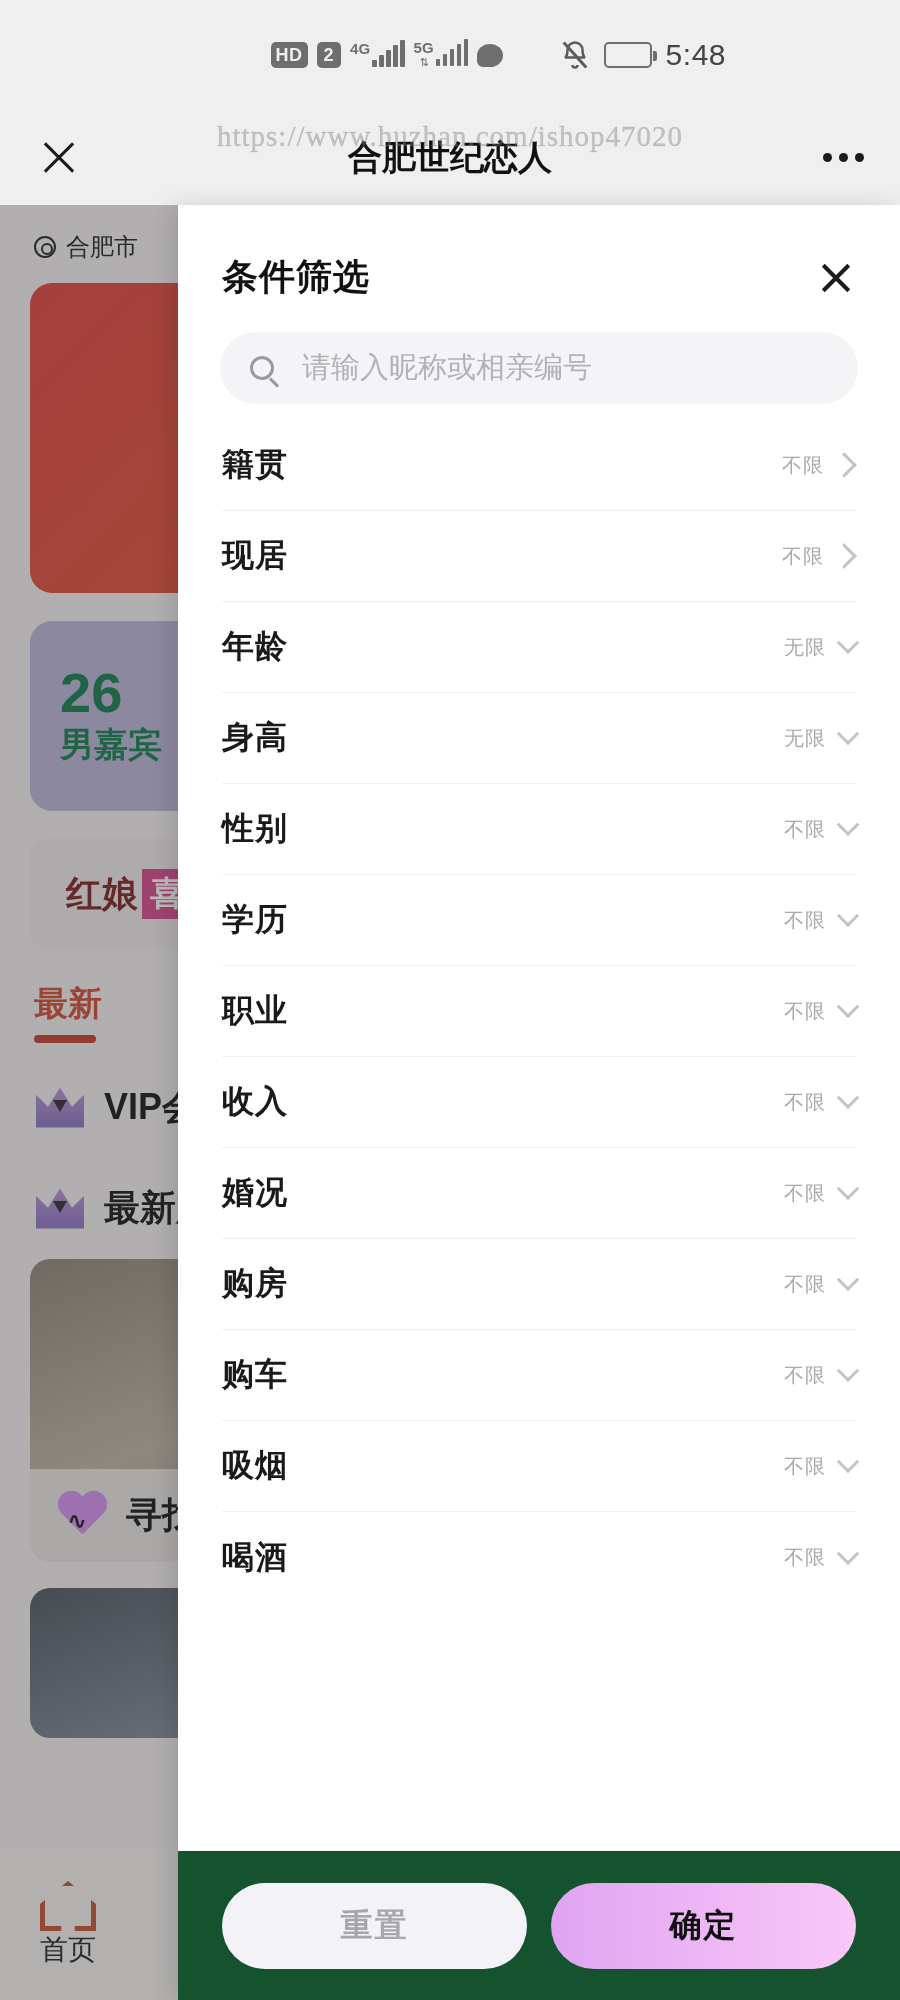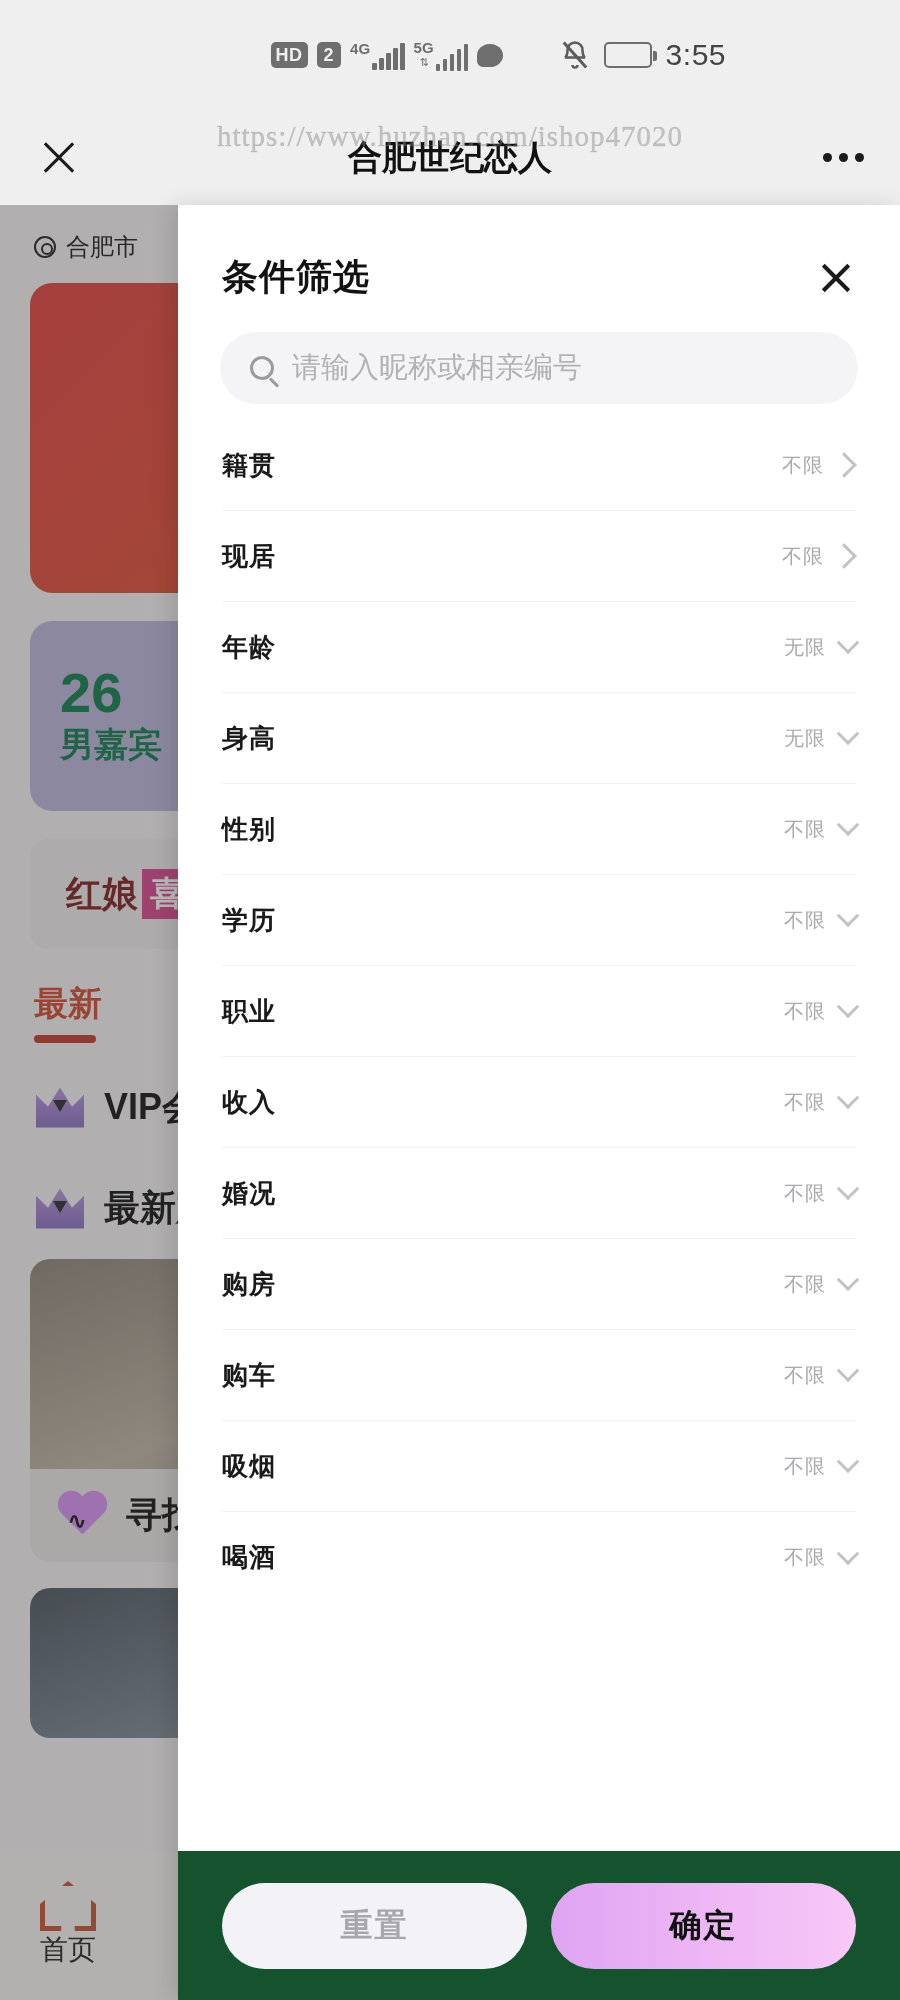--- a/index.html
+++ b/index.html
@@ -21,21 +21,21 @@
   .sb-left { width: 180px; }
   .sb-center { display: flex; align-items: center; gap: 9px; }
   .sb-right { display: flex; align-items: center; gap: 14px; }
 
   .badge-hd, .badge-sim {
     background: #6e6e6e; color: #efefef; border-radius: 5px;
     font-size: 18px; font-weight: bold; line-height: 1;
     padding: 4px 5px; letter-spacing: .5px;
   }
   .badge-sim { padding: 4px 7px; }
-  .netgrp { display: flex; align-items: flex-end; gap: 2px; }
+  .netgrp { display: flex; gap: 2px; }
   .netlabel { font-size: 15px; font-weight: bold; color: #6e6e6e; line-height: 1; margin-bottom: 14px; }
   .bars { display: flex; align-items: flex-end; gap: 2.5px; height: 26px; }
   .bars i { display: block; width: 4.5px; background: #6e6e6e; border-radius: 1px; }
   .bars i:nth-child(1) { height: 7px; }
   .bars i:nth-child(2) { height: 12px; }
   .bars i:nth-child(3) { height: 17px; }
   .bars i:nth-child(4) { height: 22px; }
   .bars i:nth-child(5) { height: 27px; }
   .arrows { font-size: 11px; color: #6e6e6e; line-height: 1; margin-bottom: 1px; letter-spacing: -1px; }
   .chatdot { width: 26px; height: 23px; background: #6e6e6e; border-radius: 50% 50% 50% 6px; }
@@ -214,39 +214,39 @@
   .modal-close { width: 40px; height: 40px; position: relative; cursor: pointer; }
   .modal-close::before, .modal-close::after {
     content:""; position:absolute; left: 2px; top: 18px; width: 36px; height: 4px; background:#1b1b1b;
   }
   .modal-close::before { transform: rotate(45deg); }
   .modal-close::after  { transform: rotate(-45deg); }
 
   .search-wrap { padding: 30px 42px 16px 42px; }
   .searchbox {
     height: 72px; border-radius: 36px; background: #f4f4f6;
-    display: flex; align-items: center; padding: 0 30px; gap: 18px;
+    display: flex; align-items: center; padding: 0 30px; gap: 28px;
   }
   .mag {
     width: 24px; height: 24px; border: 3px solid #9a9a9f; border-radius: 50%;
     position: relative; flex: none;
   }
   .mag::after {
     content:""; position:absolute; right:-9px; bottom:-7px; width:12px; height:3px;
     background:#9a9a9f; transform: rotate(45deg); border-radius:2px;
   }
   .search-ph { font-size: 29px; color: #b2b2b6; }
 
   .rows { flex: 1; overflow: hidden; padding: 0 44px; }
   .frow {
     height: 91px; display: flex; align-items: center; justify-content: space-between;
     border-bottom: 1.6px solid #f0f0f0; cursor: pointer;
   }
   .frow:last-child { border-bottom: none; }
-  .frow-label { font-size: 26px; font-weight: bold; color: #1a1a1a; letter-spacing: 1px; }
+  .frow-label { font-size: 32px; font-weight: bold; color: #1a1a1a; letter-spacing: 1px; }
   .frow-right { display: flex; align-items: center; gap: 14px; }
   .frow-value { font-size: 20px; color: #a9a9ae; letter-spacing: 1px; }
 
   .chev { width: 16px; height: 16px; border-right: 3px solid #c2c2c7; border-bottom: 3px solid #c2c2c7; flex:none; }
   .chev.down  { transform: rotate(45deg) translate(-3px,-3px); }
   .chev.right { transform: rotate(-45deg) translate(-2px,-2px); width:18px;height:18px; }
 
   .modal-footer {
     height: 150px; display: flex; align-items: center; gap: 24px;
     padding: 0 44px; background: #14532d; flex: none;
@@ -291,21 +291,21 @@
     </span>
     <span class="chatdot"></span>
   </div>
   <div class="sb-right">
     <svg width="30" height="32" viewBox="0 0 24 24">
       <path d="M6 8a6 6 0 0 1 12 0c0 5 2 6 2 6H4s2-1 2-6z" fill="none" stroke="#5c5c5c" stroke-width="2"></path>
       <path d="M10 20a2 2 0 0 0 4 0" fill="none" stroke="#5c5c5c" stroke-width="2"></path>
       <path d="M3 2 L21 22" stroke="#5c5c5c" stroke-width="2.4" fill="none"></path>
     </svg>
     <span class="battery"><span class="lvl"></span></span>
-    <span class="clock">3:55</span>
+    <span class="clock">5:48</span>
   </div>
 </div>
 
 <div class="header">
   <div class="hdr-close"></div>
   <div class="hdr-title">合肥世纪恋人</div>
   <div class="hdr-dots">
       <span></span>
       <span></span>
       <span></span>

